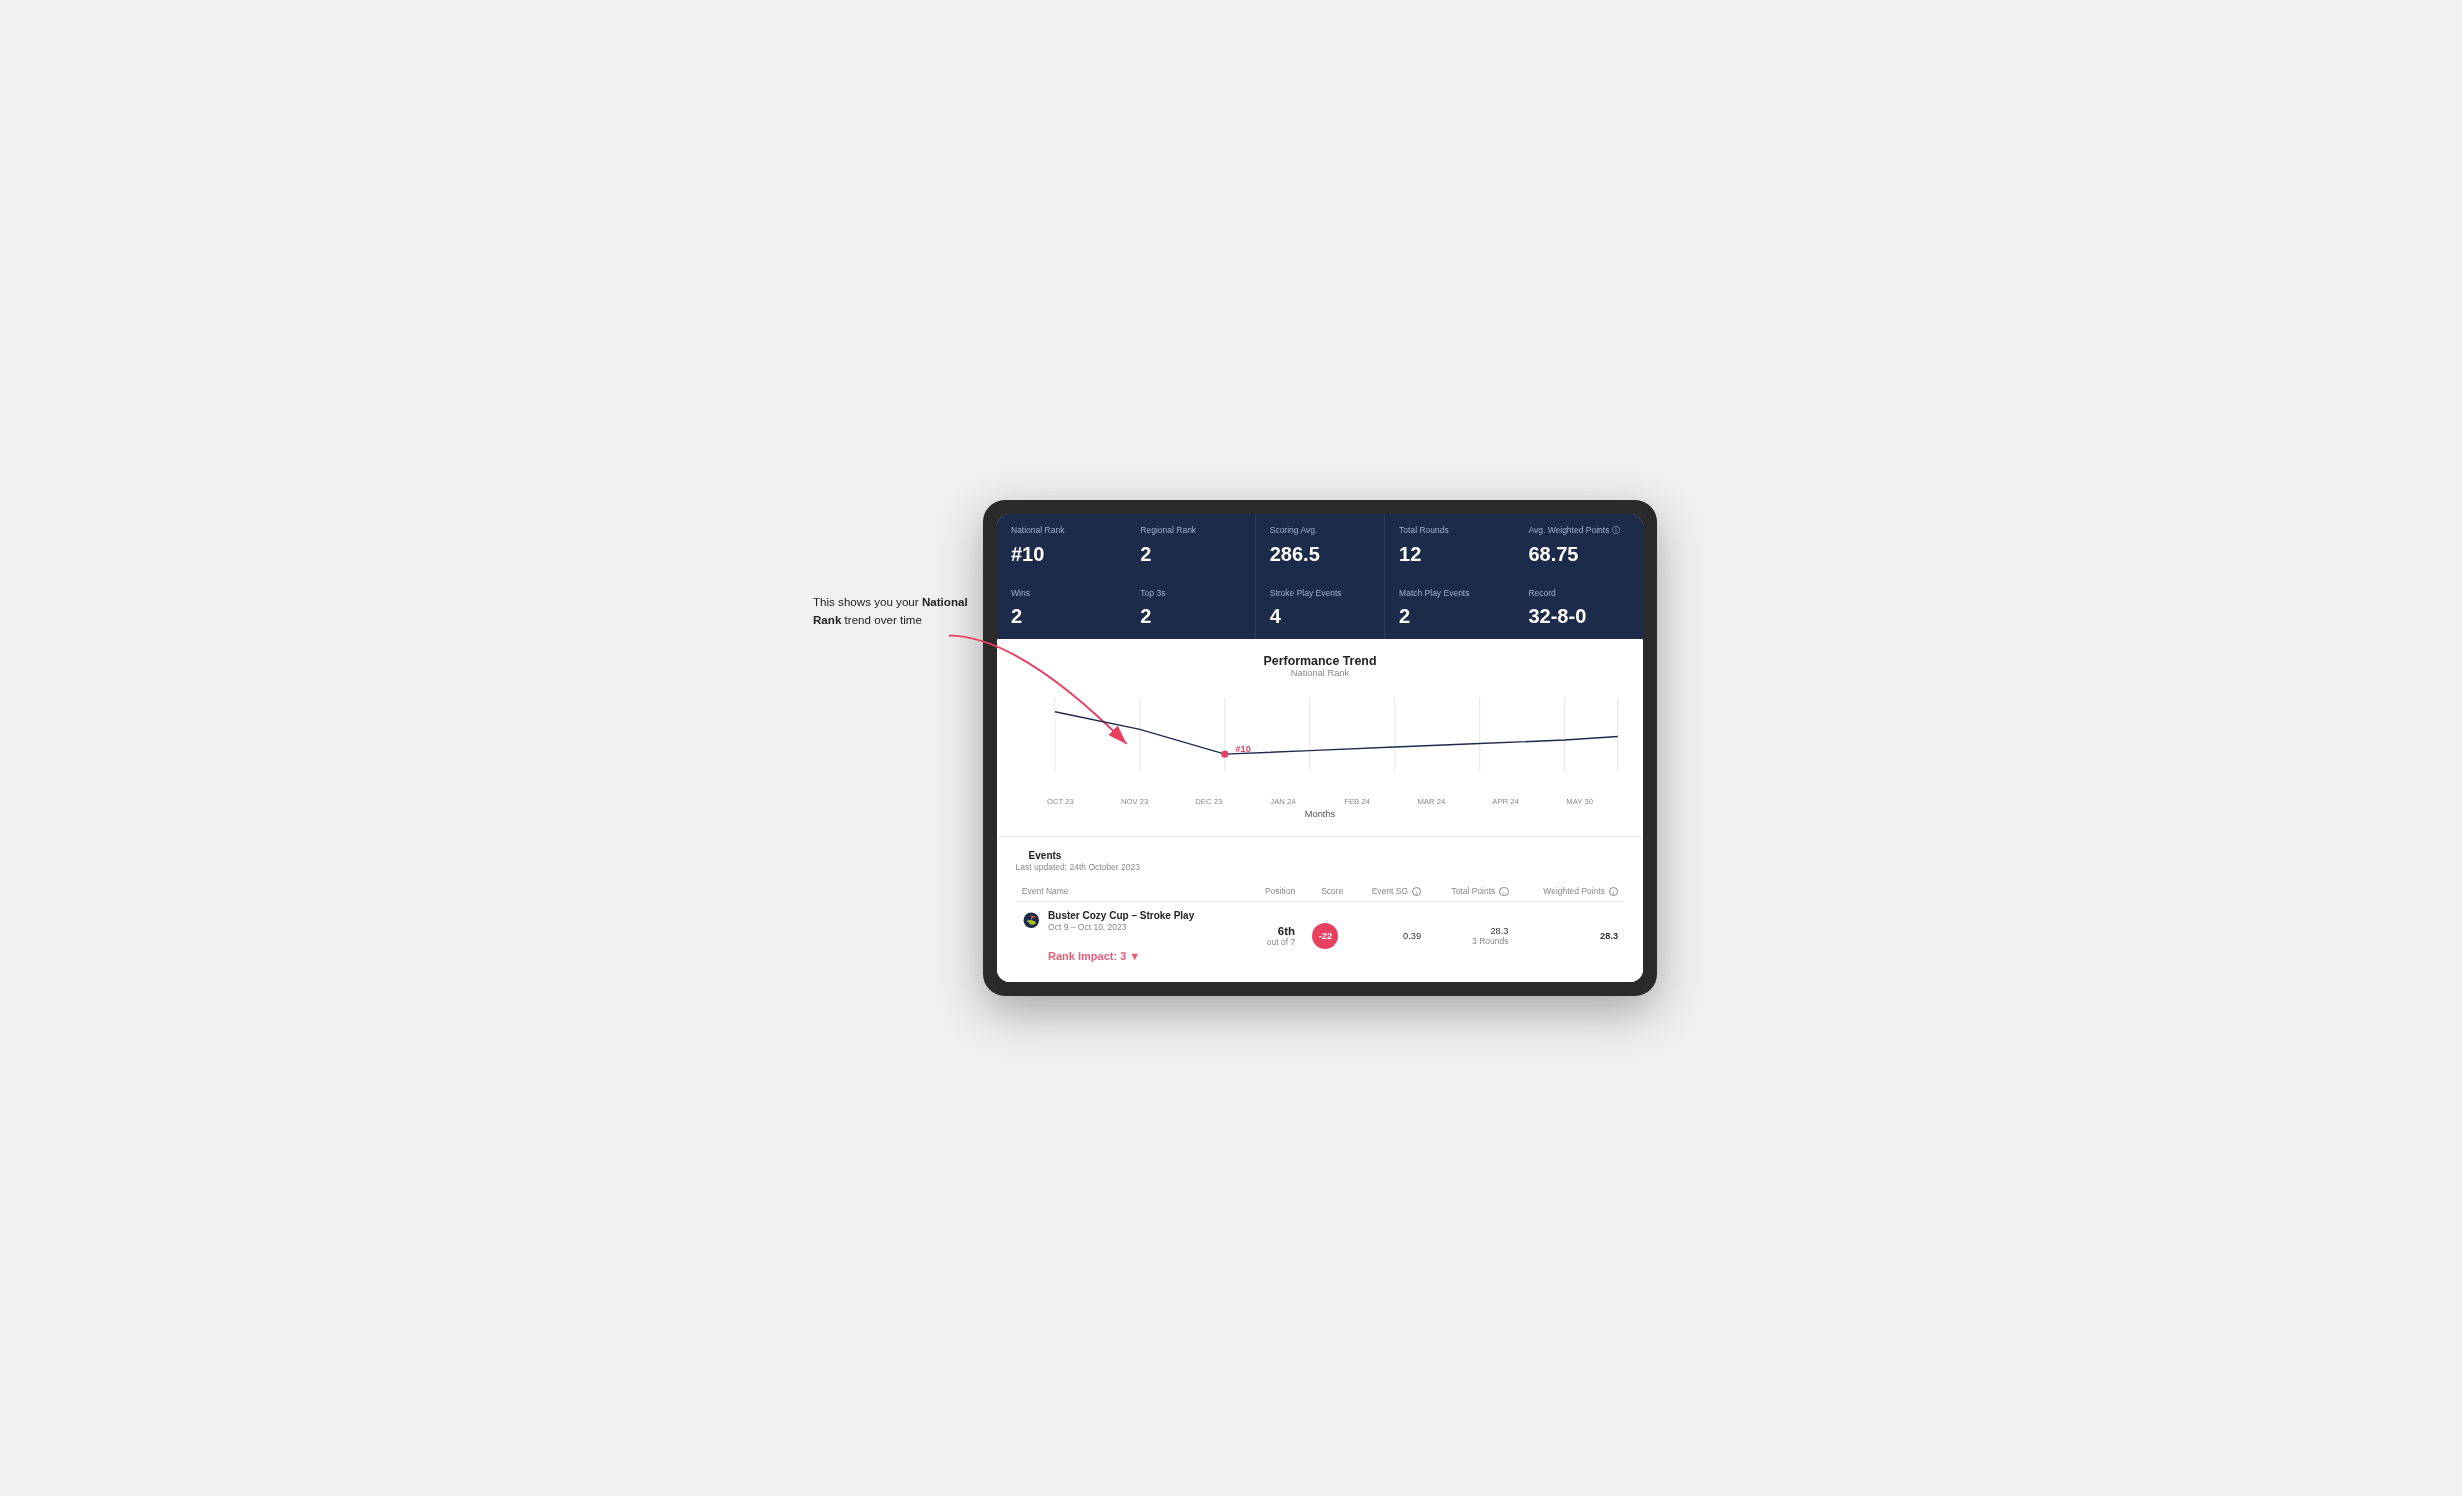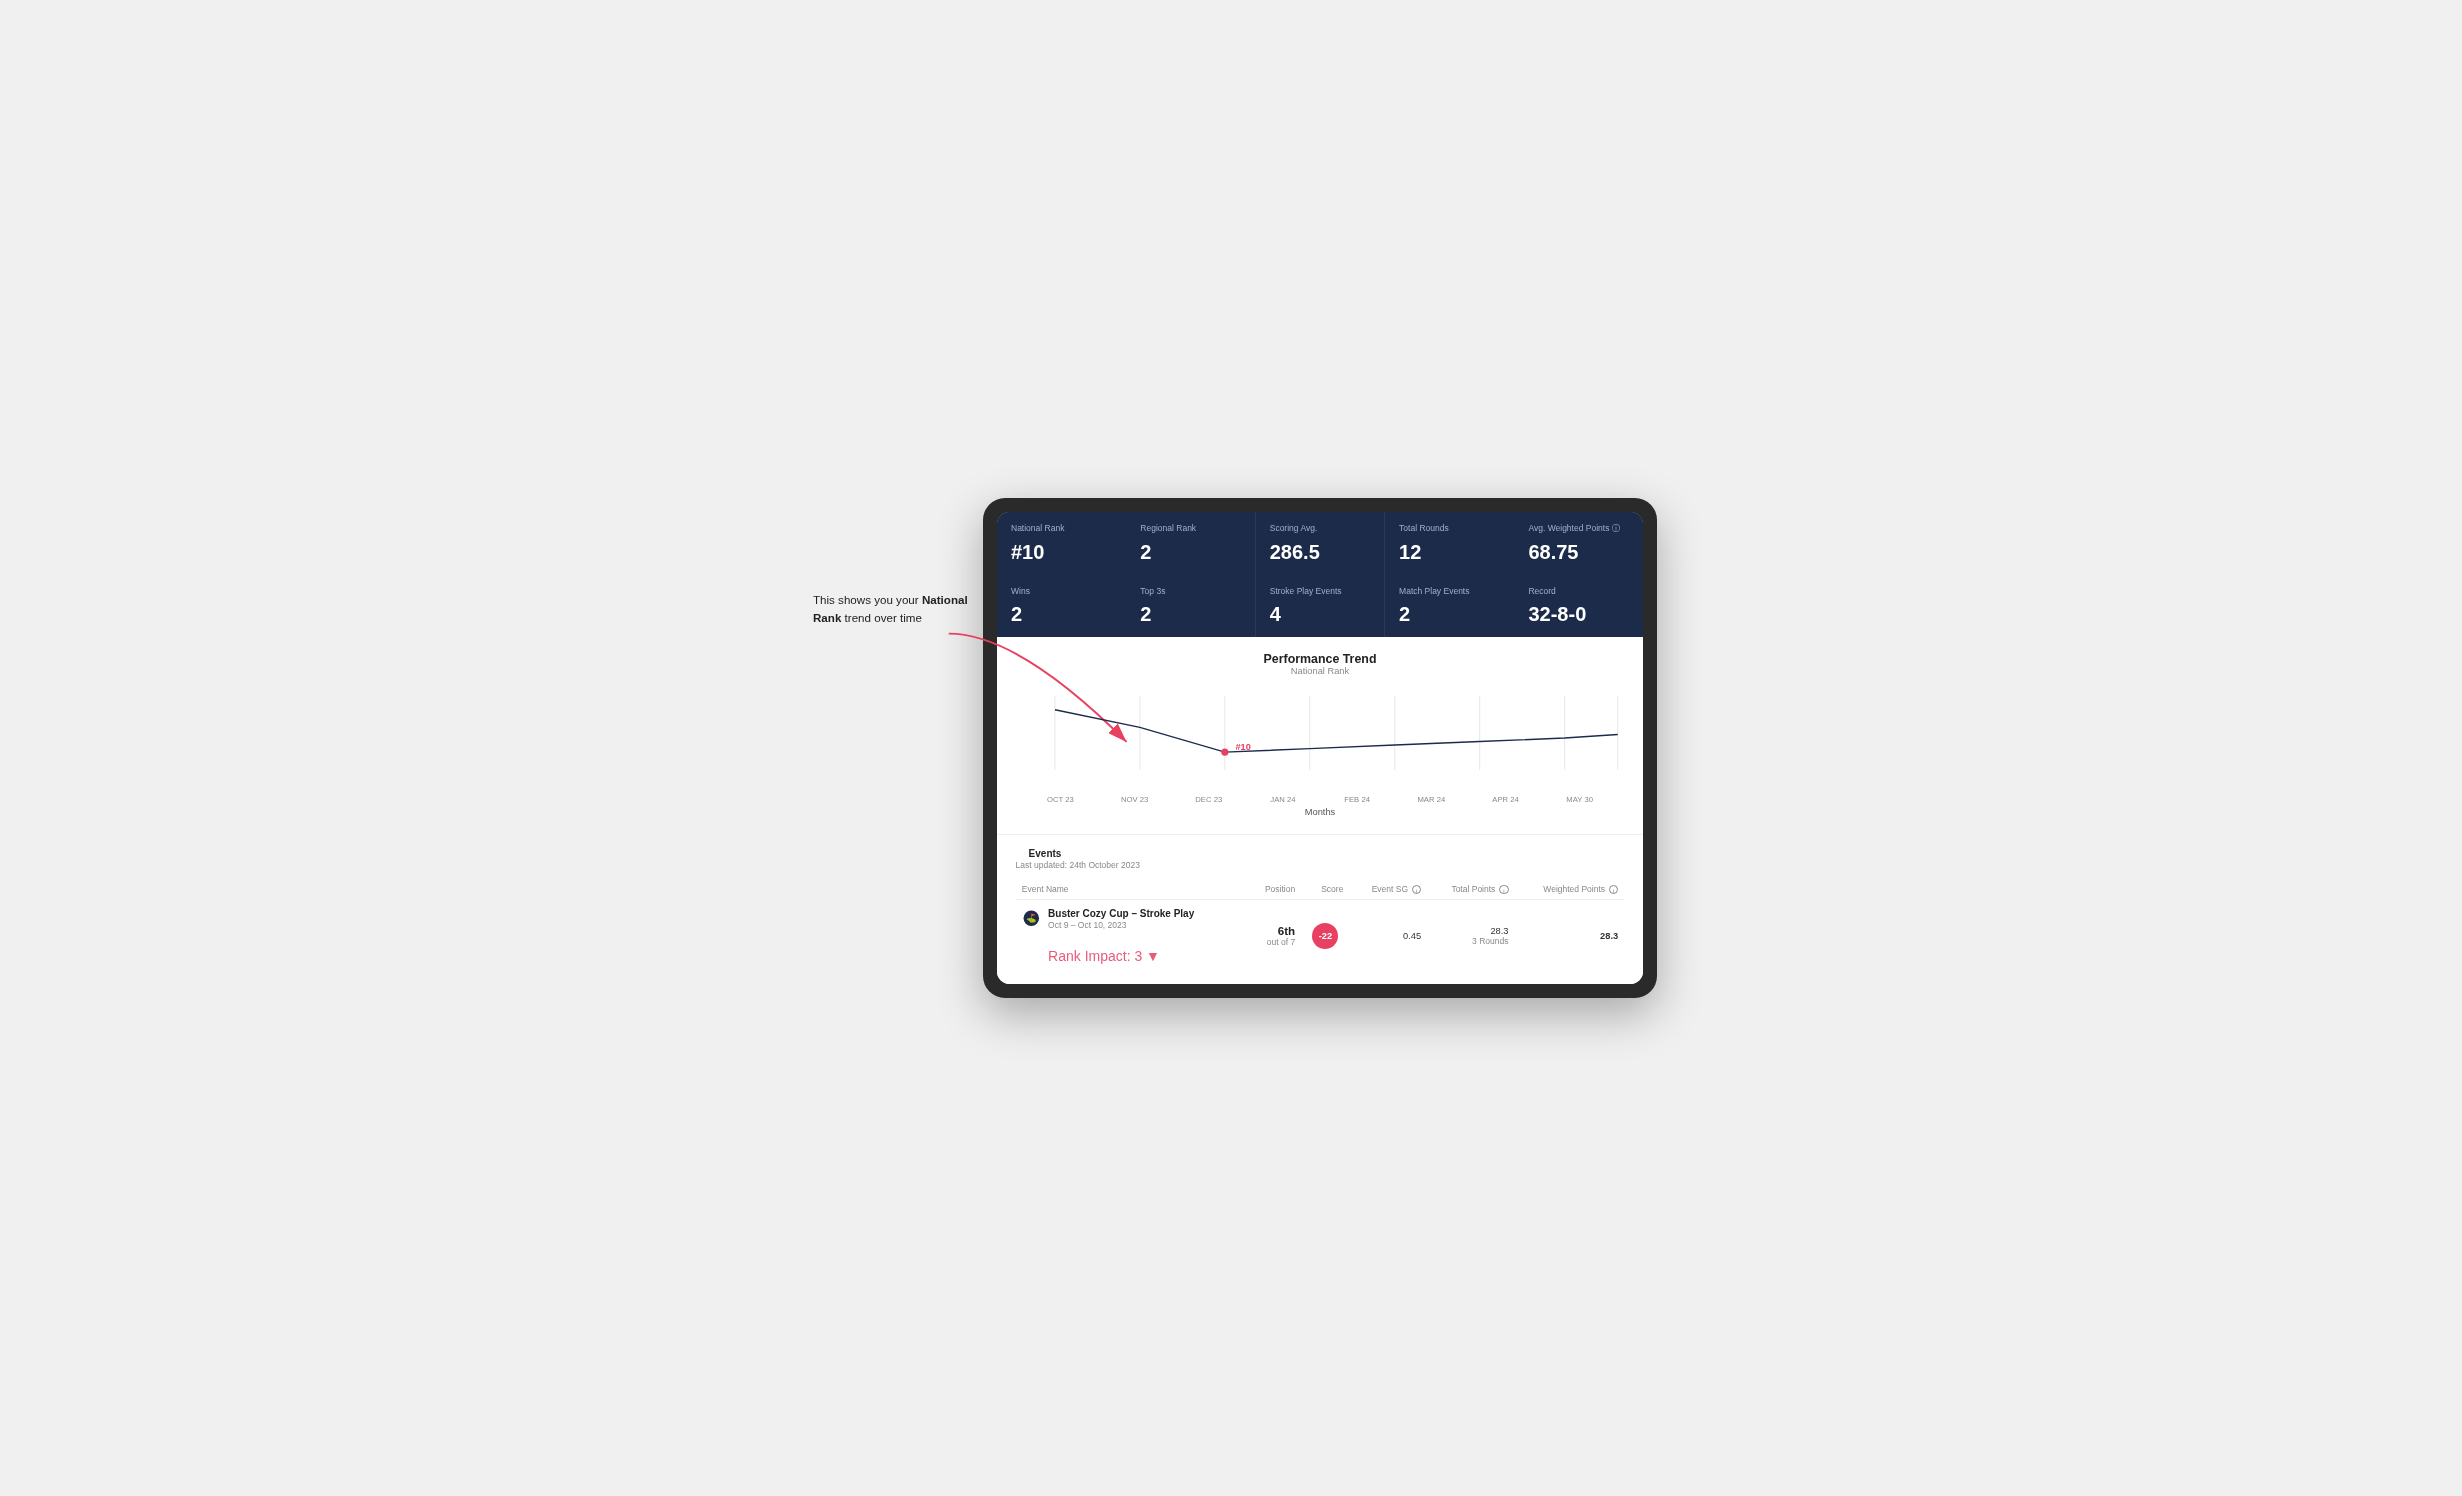--- a/index.html
+++ b/index.html
@@ -198,23 +198,24 @@
       font-weight: 600;
       font-size: 10px;
       color: #222;
     }
     .event-details .event-date {
       font-size: 8.5px;
       color: #888;
       margin-top: 0.8px;
     }
     .event-details .rank-impact {
-      font-size: 14px;
+      font-size: 11px;
       color: #e85c7a;
       margin-top: 18px;
+      font-weight: bold;
     }
 
     .score-badge {
       background: #e84060;
       color: #fff;
       border-radius: 50%;
       width: 26px;
       height: 26px;
       display: flex;
       align-items: center;
@@ -399,21 +400,21 @@
                 </div>
               </td>
               <td class="right">
                 <div class="position-val">6th</div>
                 <div class="position-sub">out of 7</div>
               </td>
               <td class="right">
                 <div class="score-badge">-22</div>
               </td>
               <td class="right">
-                <span>0.45</span>
+                <span>0.39</span>
               </td>
               <td class="right">
                 <div>28.3</div>
                 <div class="position-sub">3 Rounds</div>
               </td>
               <td class="right">
                 <strong>28.3</strong>
               </td>
             </tr>
           </tbody>

